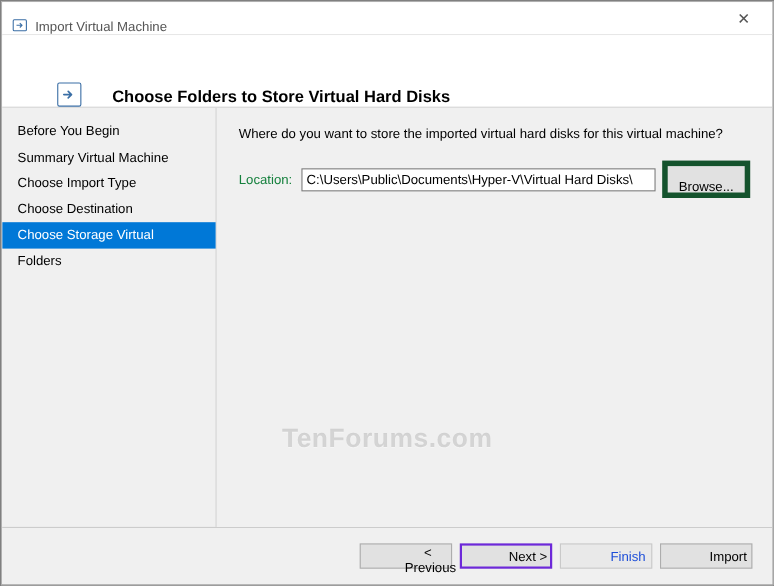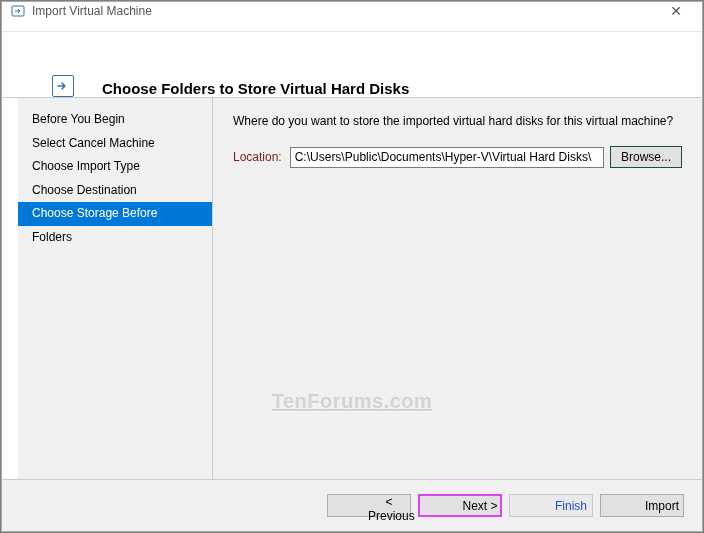--- a/index.html
+++ b/index.html
@@ -18,22 +18,22 @@
       background: #fff;
       border: 1px solid #a8a8a8;
       display: flex;
       flex-direction: column;
     }
     .titlebar {
       height: 30px;
       background: #fff;
       border-bottom: 1px solid #e5e5e5;
       display: flex;
-      align-items: center;
-      padding: 0 4px 12px 8px;
+      align-items: flex-end;
+      padding: 0 4px 0 8px;
       color: #444;
     }
     .titlebar .app-icon {
       width: 16px;
       height: 16px;
       margin-right: 6px;
       display: flex;
       align-items: center;
       justify-content: center;
     }
@@ -77,21 +77,20 @@
       font-size: 15px;
       font-weight: bold;
       color: #000;
       margin-top: 8px;
     }
     .body {
       flex: 1;
       display: flex;
       background: #f0f0f0;
       overflow: hidden;
-      margin-left: 16px;
     }
     .sidebar {
       width: 195px;
       background: #f0f0f0;
       border-right: 1px solid #ccc;
       padding-top: 10px;
     }
     .sidebar .step {
       padding: 4px 0 4px 14px;
       font-size: 12px;
@@ -114,37 +113,37 @@
       color: #000;
       margin-bottom: 18px;
     }
     .loc-row {
       display: flex;
       align-items: center;
       gap: 6px;
     }
     .loc-label {
       font-size: 12px;
-      color: #7f1d1d;
+      color: #15803d;
       margin-right: 2px;
     }
     .loc-input {
       flex: 1;
       height: 21px;
       border: 1px solid #7a7a7a;
       background: #fff;
       font-size: 12px;
       padding: 0 4px;
       font-family: inherit;
     }
     .browse-btn {
       height: 22px;
-      padding: 0 10px;
+      padding: 12px 10px;
       background: #e1e1e1;
-      border: 1px solid #14532d;
+      border: 5px solid #14532d;
       font-size: 12px;
       font-family: inherit;
       cursor: default;
     }
     .footer {
       height: 52px;
       border-top: 1px solid #ccc;
       background: #f0f0f0;
       display: flex;
       justify-content: flex-end;
@@ -156,40 +155,39 @@
       width: 84px;
       height: 23px;
       background: #e1e1e1;
       border: 1px solid #adadad;
       font-size: 12px;
       font-family: inherit;
       cursor: default;
       padding-left: 40px;
     }
     .wiz-btn.primary {
-      border: 2px solid #d946ef;
+      border: 2px solid #6d28d9;
       background: #e1e1e1;
     }
     .wiz-btn:disabled {
       color: #1d4ed8;
       border-color: #c9c9c9;
       background: #e9e9e9;
     }
     .watermark {
       position: absolute;
       left: 0; right: 0;
       bottom: 120px;
       text-align: center;
-      font-size: 20px;
+      font-size: 24px;
       font-weight: bold;
       color: rgba(150,150,150,0.35);
       pointer-events: none;
       letter-spacing: 0.5px;
       text-shadow: 0 1px 1px rgba(255,255,255,0.4);
-      text-decoration: underline;
     }
   </style>
 </head>
 <body>
 
 <div class="window">
 
   <div class="titlebar">
     <span class="app-icon">
       <svg width="14" height="14" viewBox="0 0 14 14">
@@ -206,24 +204,24 @@
       <svg width="14" height="12" viewBox="0 0 14 12">
         <path d="M2 6 L9 6 M6 3 L9 6 L6 9" fill="none" stroke="#3a6ea5" stroke-width="1.5" stroke-linecap="round" stroke-linejoin="round"></path>
       </svg>
     </div>
     <h1>Choose Folders to Store Virtual Hard Disks</h1>
   </div>
 
   <div class="body">
     <div class="sidebar">
       <div class="step">Before You Begin</div>
-      <div class="step">Select Cancel Machine</div>
+      <div class="step">Summary Virtual Machine</div>
       <div class="step">Choose Import Type</div>
       <div class="step">Choose Destination</div>
-      <div class="step active">Choose Storage Before</div>
+      <div class="step active">Choose Storage Virtual</div>
       <div class="step">Folders</div>
     </div>
 
     <div class="main">
       <div class="prompt-text">Where do you want to store the imported virtual hard disks for this virtual machine?</div>
       <div class="loc-row">
         <span class="loc-label">Location:</span>
         <input type="text" class="loc-input" value="C:\Users\Public\Documents\Hyper-V\Virtual Hard Disks\" style="">
         <button class="browse-btn">Browse...</button>
       </div>

